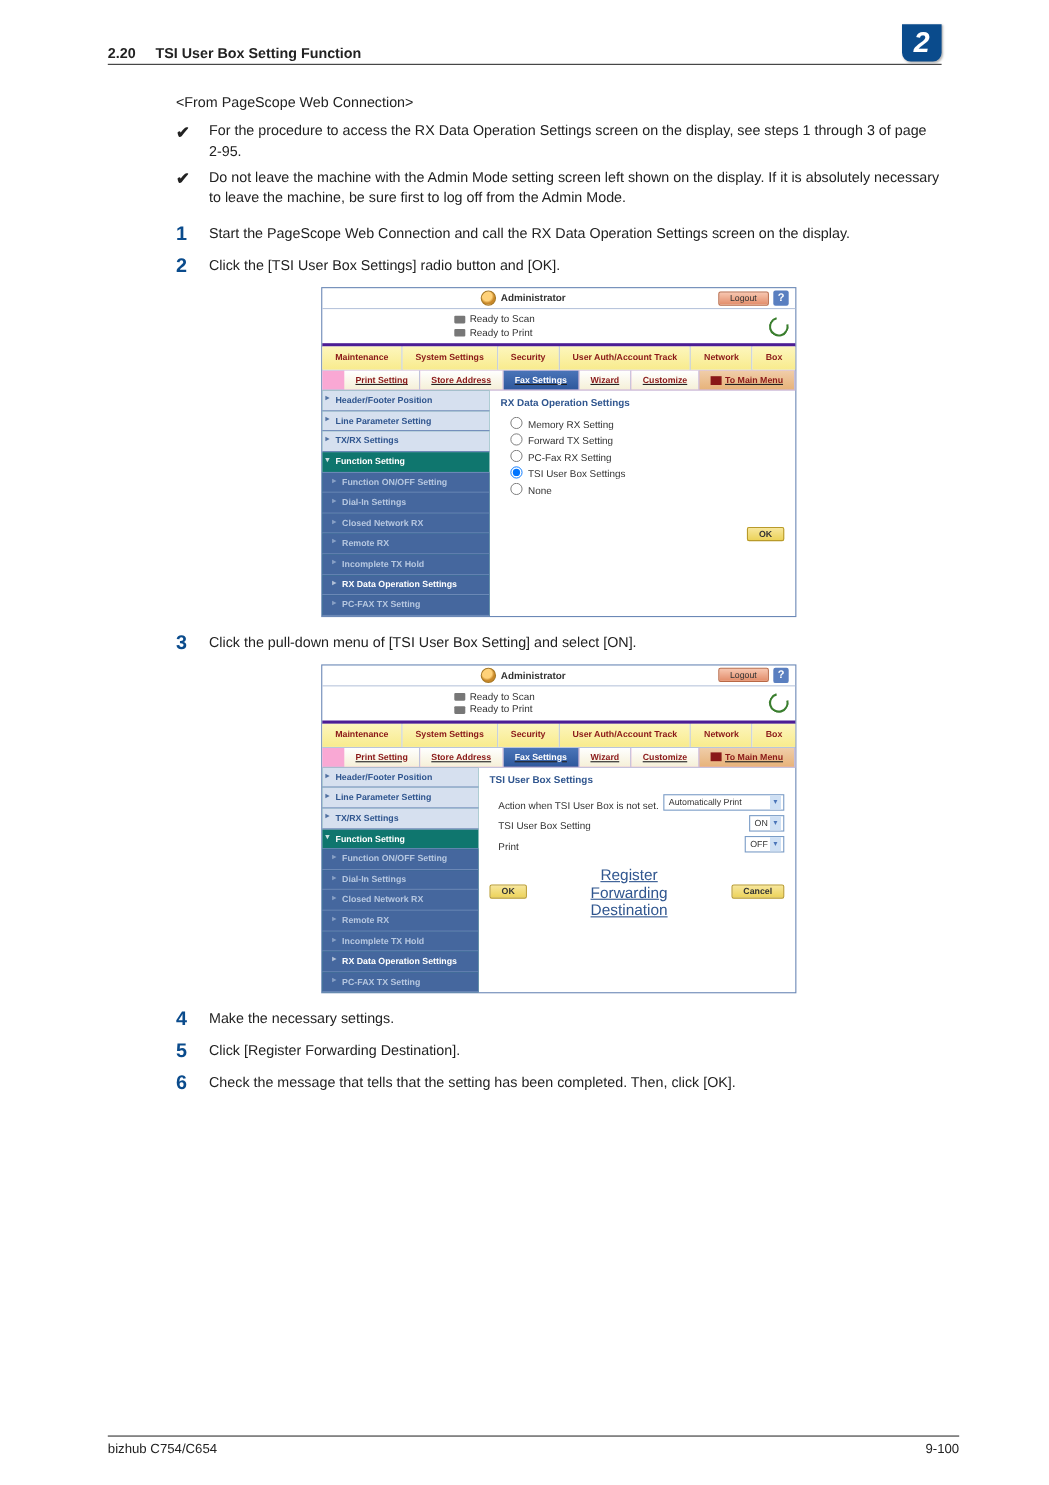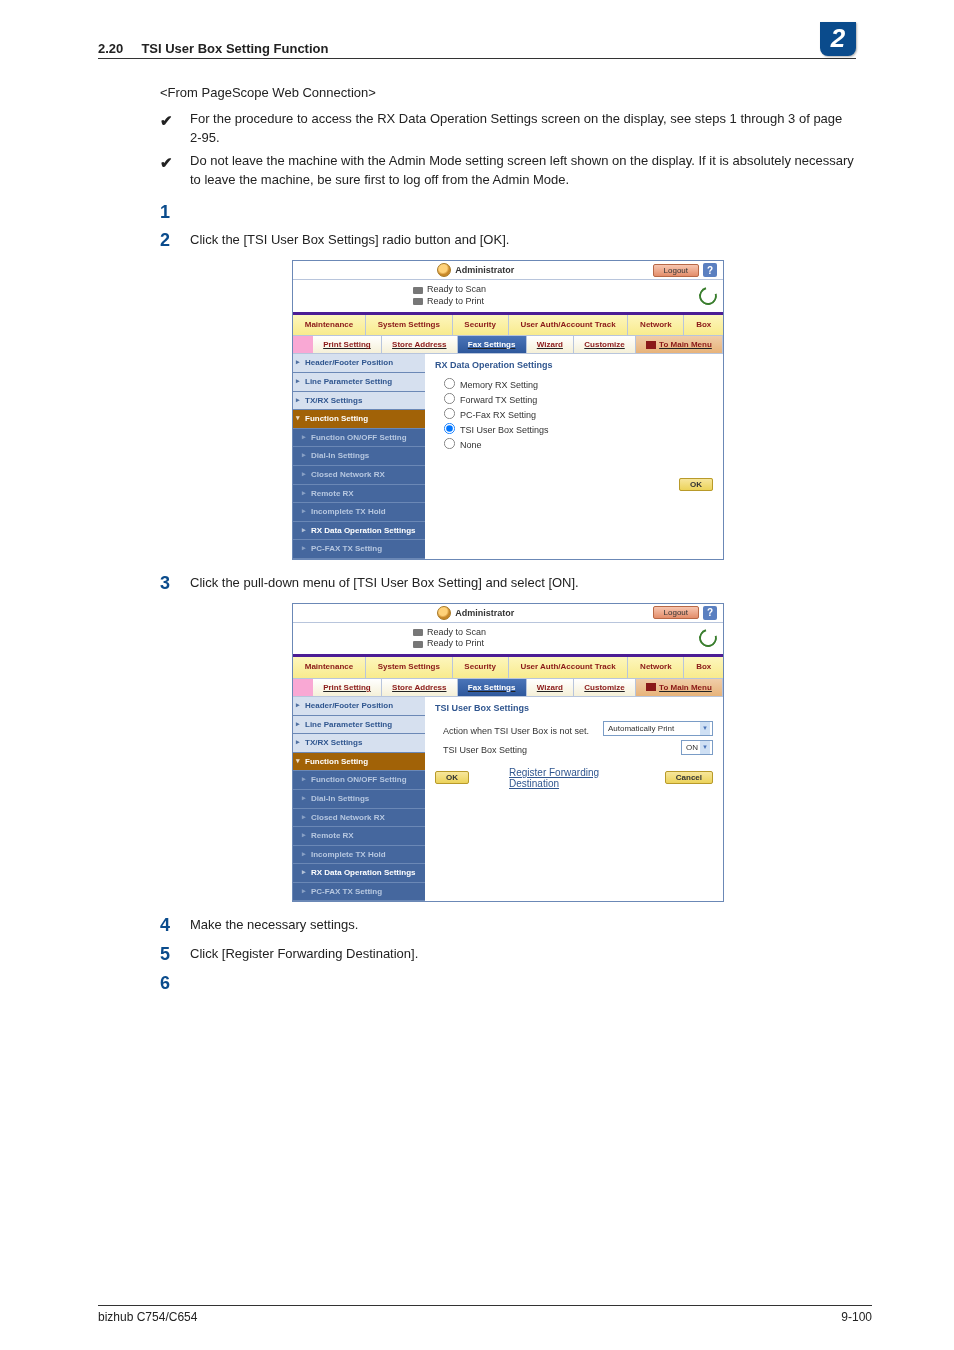--- a/index.html
+++ b/index.html
@@ -188,22 +188,22 @@
     background: linear-gradient(#f0cda9,#e7b37a);
     color: #8a1818;
     display:flex; align-items:center; justify-content:center; gap:3px;
     flex-direction: row;
   }
   .tomain-icon {
     width:10px; height:8px; background:#8a1818; display:inline-block;
   }
   .shot-body { display: flex; }
   .sidebar {
-    width: 132px;
-    background: #a16207;
+    width: 152px;
+    background: #0f766e;
   }
   .side-item {
     padding: 4px 6px 4px 12px;
     color: #fff;
     border-bottom: 1px solid #6b88b6;
     font-weight: bold;
     font-size: 8px;
     position: relative;
     line-height: 1.2;
   }
@@ -326,20 +326,21 @@
     </li>
     <li>
       <span class="mark">✔</span>
       <span>Do not leave the machine with the Admin Mode setting screen left shown on the display. If it is absolutely necessary to leave the machine, be sure first to log off from the Admin Mode.</span>
     </li>
   </ul>
 
   <ul class="num-list">
     <li>
       <span class="num">1</span>
+      <span>Start the PageScope Web Connection and call the RX Data Operation Settings screen on the display.</span>
     </li>
     <li>
       <span class="num">2</span>
       <span>Click the [TSI User Box Settings] radio button and [OK].</span>
     </li>
   </ul>
 
   <div class="shot">
     <div class="shot-top">
       <div style="flex:1"></div>
@@ -495,40 +496,45 @@
       <div class="main-pane">
         <div class="main-title">TSI User Box Settings</div>
         <div class="field-row">
           <span class="label">Action when TSI User Box is not set.</span>
           <span class="sel" style="min-width:90px">Automatically Print</span>
         </div>
         <div class="field-row">
           <span class="label">TSI User Box Setting</span>
           <span class="sel">ON</span>
         </div>
+        <div class="field-row">
+          <span class="label">Print</span>
+          <span class="sel">OFF</span>
+        </div>
         <div class="btn-row-center">
           <span class="ok-btn">OK</span>
-          <span style="color:#30568f;text-decoration:underline;font-size:10px;">Register Forwarding Destination</span>
+          <span style="color:#30568f;text-decoration:underline;font-size:14px;text-align:center;">Register Forwarding Destination</span>
           <span class="ok-btn">Cancel</span>
         </div>
       </div>
     </div>
   </div>
 
   <ul class="num-list">
     <li>
       <span class="num">4</span>
       <span>Make the necessary settings.</span>
     </li>
     <li>
       <span class="num">5</span>
       <span>Click [Register Forwarding Destination].</span>
     </li>
     <li>
       <span class="num">6</span>
+      <span>Check the message that tells that the setting has been completed. Then, click [OK].</span>
     </li>
   </ul>
 
 </div>
 
 <div class="footer">
   <span>bizhub C754/C654</span>
   <span>9-100</span>
 </div>
 

